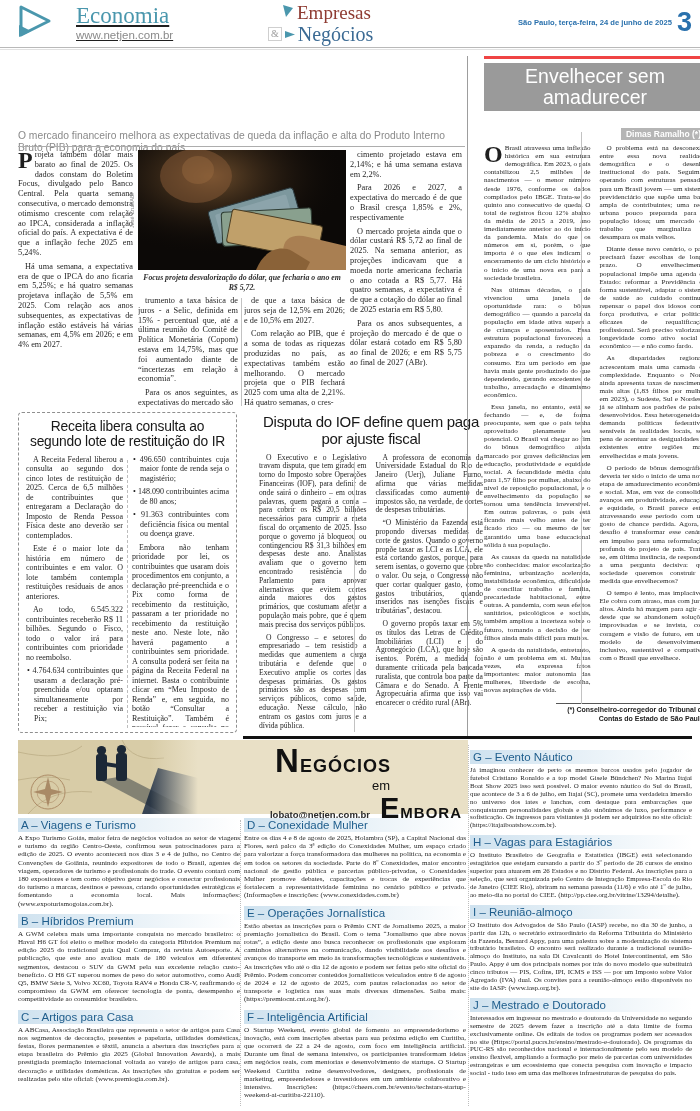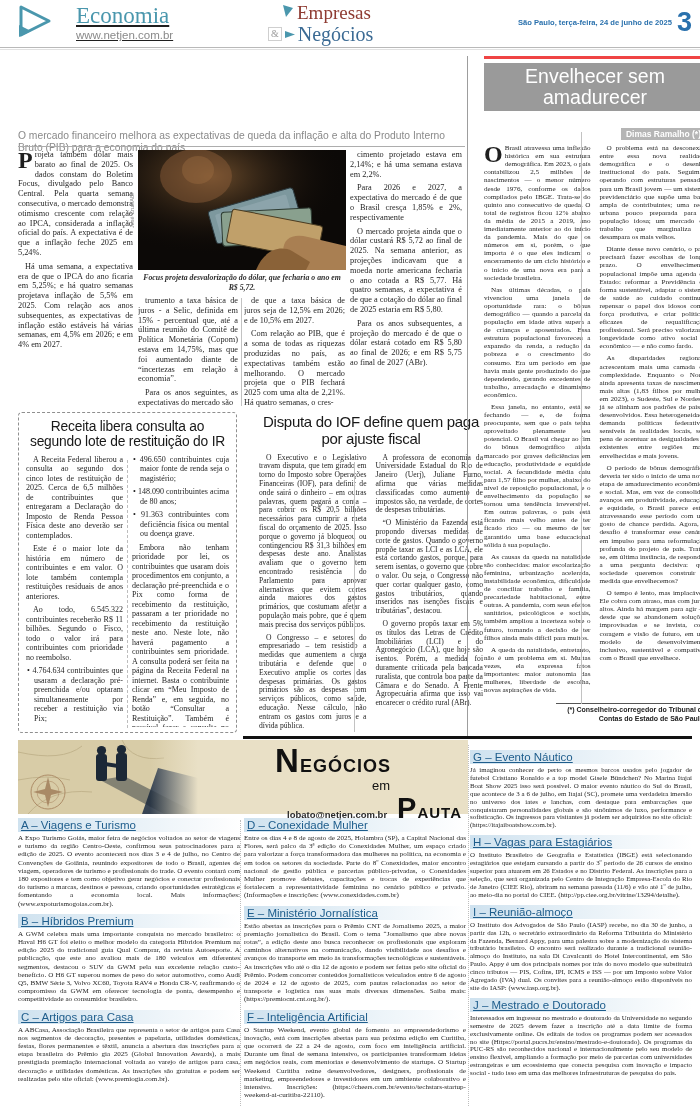--- a/index.html
+++ b/index.html
@@ -87,21 +87,21 @@
   .pauta-email{font-weight:bold;font-size:9.5px;color:#2b2b2b;}
   .pau{font-variant:small-caps;font-weight:bold;font-size:22px;letter-spacing:1px;}
   .pau::first-letter{font-size:29px;}
   .pcol{position:absolute;width:222px;overflow:hidden;}
   .pc1{left:18px;top:818px;height:291px;}
   .pc2{left:244px;top:818px;height:291px;}
   .pc3{left:470px;top:750px;height:359px;}
   .pitem{margin-bottom:6px;}
   .pitem h3{margin:0 0 2px;font-family:"Liberation Sans",sans-serif;font-weight:400;font-size:11.5px;
     color:var(--pauta-heading-blue);background:linear-gradient(90deg,var(--pauta-heading-bg),rgba(255,255,255,0));
-    padding:1px 3px;text-decoration:underline;}
+    padding:1px 3px;}
   .pitem p{margin:0;font-size:7.1px;line-height:8.2px;text-align:justify;}
   .pc3 .pitem p{font-size:6.9px;line-height:7.9px;}
   .pauta-vr1{left:240px;top:820px;height:286px;border-left:1px dotted #bdbdbd;}
   .pauta-vr2{left:468px;top:745px;height:361px;border-left:1px dotted #bdbdbd;}
 </style>
 </head>
 <body>
 
 <div class="page">
 
@@ -282,21 +282,21 @@
           <path d="M87,22 L100,24 L100,28 L87,26 Z"></path>
         </g>
         <rect x="132" width="48" height="74" fill="url(#fade)"></rect>
       </svg>
     </div>
     <div class="banner-text">
       <div class="neg">Negócios</div>
       <div class="em-word">em</div>
       <div class="pau-row">
         <span class="pauta-email">lobato@netjen.com.br</span>
-        <span class="pau">Pauta</span>
+        <span class="pau">Embora</span>
       </div>
     </div>
   </div>
 
   <div class="pcol pc1">
     <div class="pitem">
       <h3>A – Viagens e Turismo</h3>
       <p>A Expo Turismo Goiás, maior feira de negócios voltados ao setor de viagens e turismo da região Centro-Oeste, confirmou seus patrocinadores para a edição de 2025. O evento acontecerá nos dias 3 e 4 de julho, no Centro de Convenções de Goiânia, reunindo expositores de todo o Brasil, agentes de viagem, operadores de turismo e profissionais do trade. O evento contará com 180 expositores e tem como objetivo gerar negócios e conectar profissionais do turismo a marcas, destinos e pessoas, criando oportunidades estratégicas e fomentando a economia local. Mais informações: (www.expoturismogoias.com.br).</p>
     </div>
     <div class="pitem">
@@ -308,21 +308,21 @@
       <p>A ABCasa, Associação Brasileira que representa o setor de artigos para Casa nos segmentos de decoração, presentes e papelaria, utilidades domésticas, festas, flores permanentes e têxtil, anuncia a abertura das inscrições para a etapa brasileira do Prêmio gia 2025 (Global Innovation Awards), a mais prestigiada premiação internacional voltada ao varejo de artigos para casa, decoração e utilidades domésticas. As inscrições são gratuitas e podem ser realizadas pelo site oficial: (www.premiogia.com.br).</p>
     </div>
   </div>
 
   <div class="pcol pc2">
     <div class="pitem">
       <h3>D – Conexidade Mulher</h3>
       <p>Entre os dias 4 e 8 de agosto de 2025, Holambra (SP), a Capital Nacional das Flores, será palco da 3ª edição do Conexidades Mulher, um espaço criado para valorizar a força transformadora das mulheres na política, na economia e em todos os setores da sociedade. Parte do 8º Conexidades, maior encontro nacional de gestão pública e parcerias público-privadas, o Conexidades Mulher promove debates, capacitações e trocas de experiências que fortalecem a representatividade feminina no cenário público e privado. (Informações e inscrições: (www.conexidades.com.br)</p>
     </div>
     <div class="pitem">
-      <h3>E – Ministério Jornalística</h3>
+      <h3>E – Operações Jornalística</h3>
       <p>Estão abertas as inscrições para o Prêmio CNT de Jornalismo 2025, a maior premiação jornalística do Brasil. Com o tema “Jornalismo que abre novas rotas”, a edição deste ano busca reconhecer os profissionais que exploram caminhos alternativos na comunicação, dando visibilidade aos desafios e avanços do transporte em meio às transformações tecnológicas e sustentáveis. As inscrições vão até o dia 12 de agosto e podem ser feitas pelo site oficial do Prêmio. Podem concorrer conteúdos jornalísticos veiculados entre 6 de agosto de 2024 e 12 de agosto de 2025, com pautas relacionadas ao setor de transporte e logística nas suas mais diversas dimensões. Saiba mais: (https://premiocnt.cnt.org.br/).</p>
     </div>
     <div class="pitem">
       <h3>F – Inteligência Artificial</h3>
       <p>O Startup Weekend, evento global de fomento ao empreendedorismo e inovação, está com inscrições abertas para sua próxima edição em Curitiba, que ocorrerá de 22 a 24 de agosto, com foco em inteligência artificial. Durante um final de semana intensivo, os participantes transformam ideias em negócios reais, com mentorias e desenvolvimento de startups. O Startup Weekend Curitiba reúne desenvolvedores, designers, profissionais de marketing, empreendedores e investidores em um ambiente colaborativo e intensivo. Inscrições: (https://cheers.com.br/evento/techstars-startup-weekend-ai-curitiba-22110).</p>
     </div>
   </div>
 
   <div class="pcol pc3">
     <div class="pitem">

